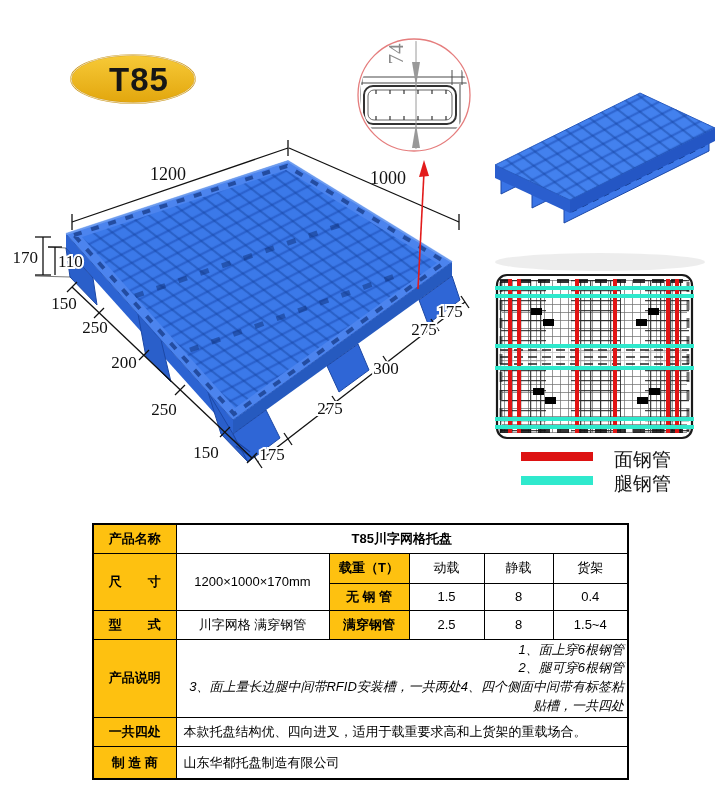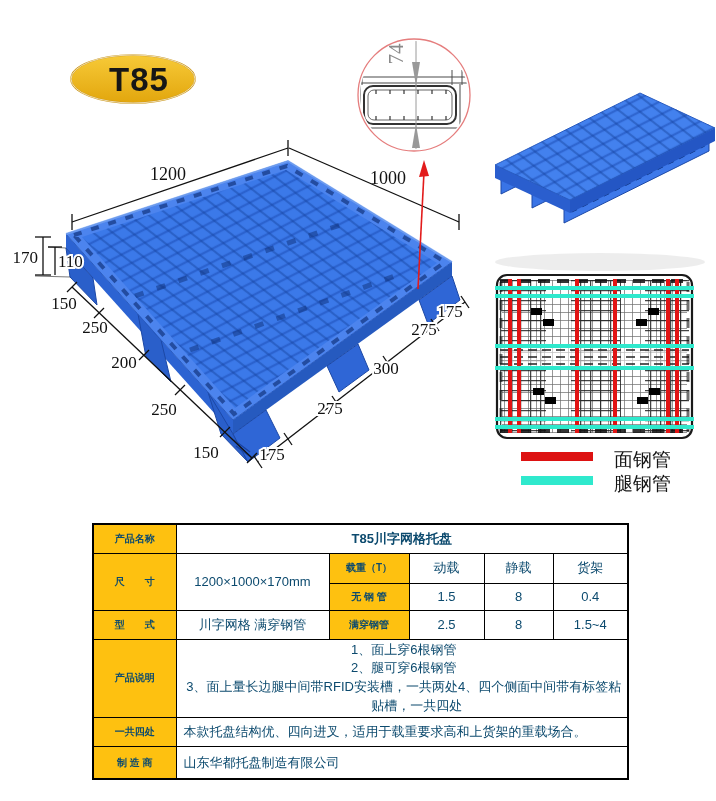--- a/index.html
+++ b/index.html
@@ -1,31 +1,31 @@
 <!DOCTYPE html>
 <html><head>
 <meta charset="utf-8">
 <style>
   html,body{margin:0;padding:0;background:#fff;}
   .canvas{position:relative;width:716px;height:801px;background:#ffffff;overflow:hidden;
-          font-family:"Liberation Sans",sans-serif;color:#0c4a6e;}
+          font-family:"Liberation Sans",sans-serif;color:#000000;}
   svg{position:absolute;left:0;top:0;}
   .dim{font-family:"Liberation Serif",serif;font-size:17px;fill:#111;
        paint-order:stroke;stroke:#ffffff;stroke-width:4px;}
   .dimBig{font-family:"Liberation Serif",serif;font-size:18px;fill:#111;}
   .badgeTxt{font-family:"Liberation Sans",sans-serif;font-weight:bold;font-size:33px;fill:#161616;letter-spacing:1px;}
   .cjk{font-size:19px;fill:#141414;}
   
   table.spec{position:absolute;left:92px;top:523px;width:535px;border-collapse:collapse;
              border:2px solid #000;font-size:13px;table-layout:fixed;}
   table.spec td{border:1px solid #000;text-align:center;vertical-align:middle;padding:1px 3px;
                 overflow:hidden;}
-  table.spec td.y{background:#FEC110;font-weight:bold;font-size:10px;}
+  table.spec td.y{background:#FEC110;font-weight:bold;font-size:13px;}
   table.spec td.lft{text-align:left;padding-left:7px;}
-  .descline{text-align:center;line-height:1.45;}
+  .descline{text-align:right;line-height:1.45;font-style:italic;}
   .hang{padding-left:2em;text-indent:-2em;}
   .bold{font-weight:bold;}
 </style>
 </head>
 <body>
 
 <div class="canvas">
 
 <svg width="716" height="520" viewBox="0 0 716 520">
   <defs>

